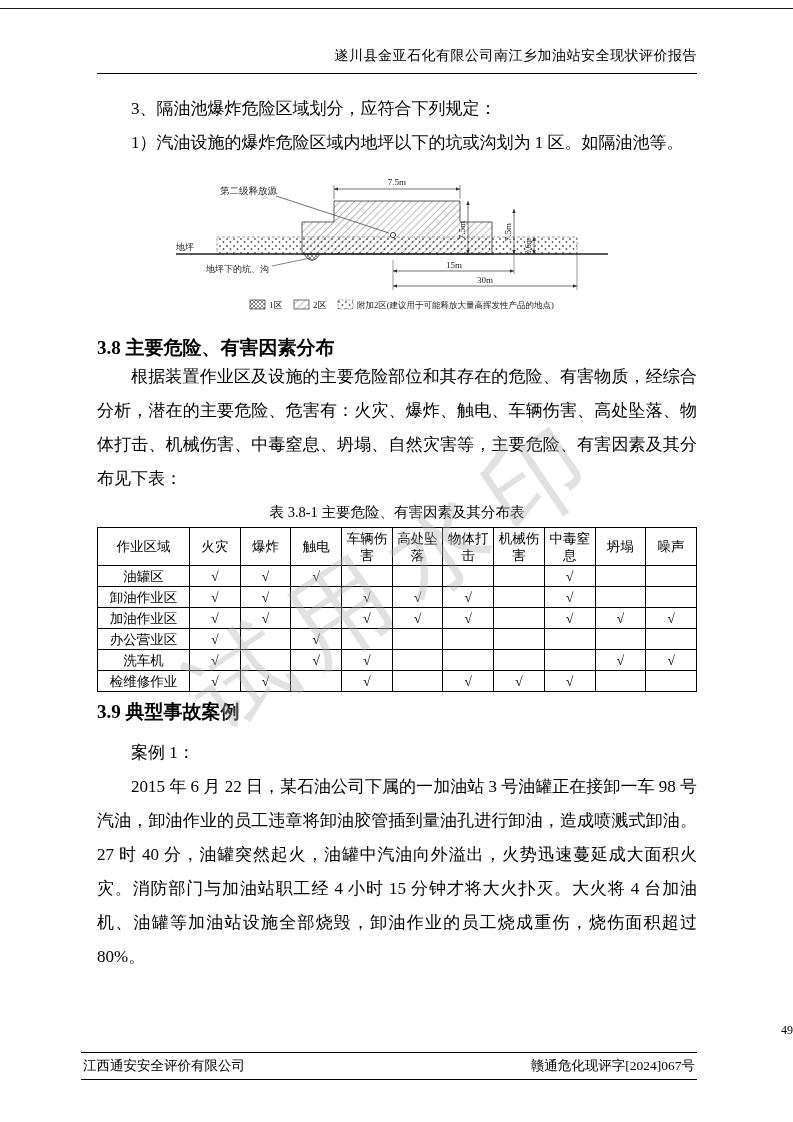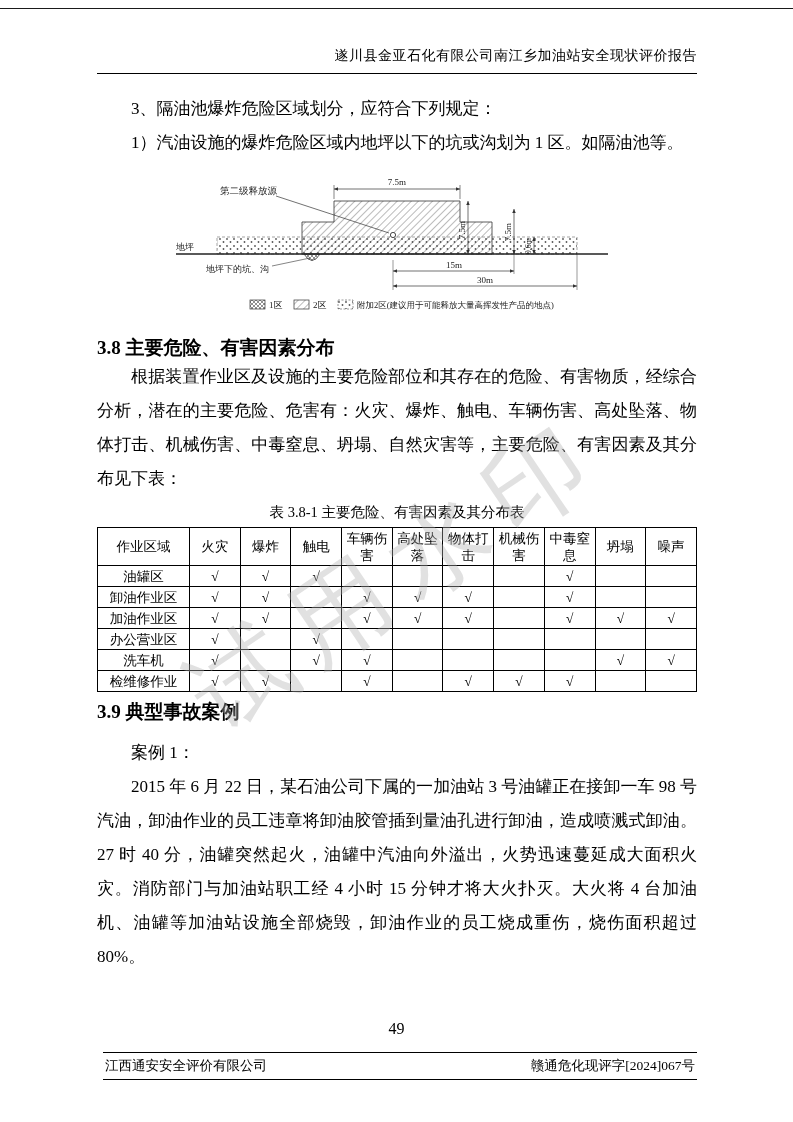--- a/index.html
+++ b/index.html
@@ -56,24 +56,24 @@
     font-weight: normal;
     padding: 1px 2px;
     line-height: 17px;
   }
   .hazard th { height: 38px; }
   .hazard td { height: 21px; }
   col.c-area { width: 92px; }
   .case-label { margin-top: 12px; }
   .page-number {
     position: absolute; bottom: 84px; left: 0; width: 100%;
-    text-align: center; font-size: 16px;
+    text-align: right; font-size: 12px;
   }
   .footer {
-    position: absolute; left: 103px; right: 96px; bottom: 42px;
+    position: absolute; left: 81px; right: 96px; bottom: 42px;
   }
   .footer-rule { border: none; border-top: 1.8px solid #000; }
   .footer-row {
     display: flex; justify-content: space-between;
     font-size: 13.5px; line-height: 26px; padding: 0 2px;
   }
   .watermark {
     position: absolute;
     left: 50%; top: 575px;
     transform: translate(-50%, -50%) rotate(-34deg);

